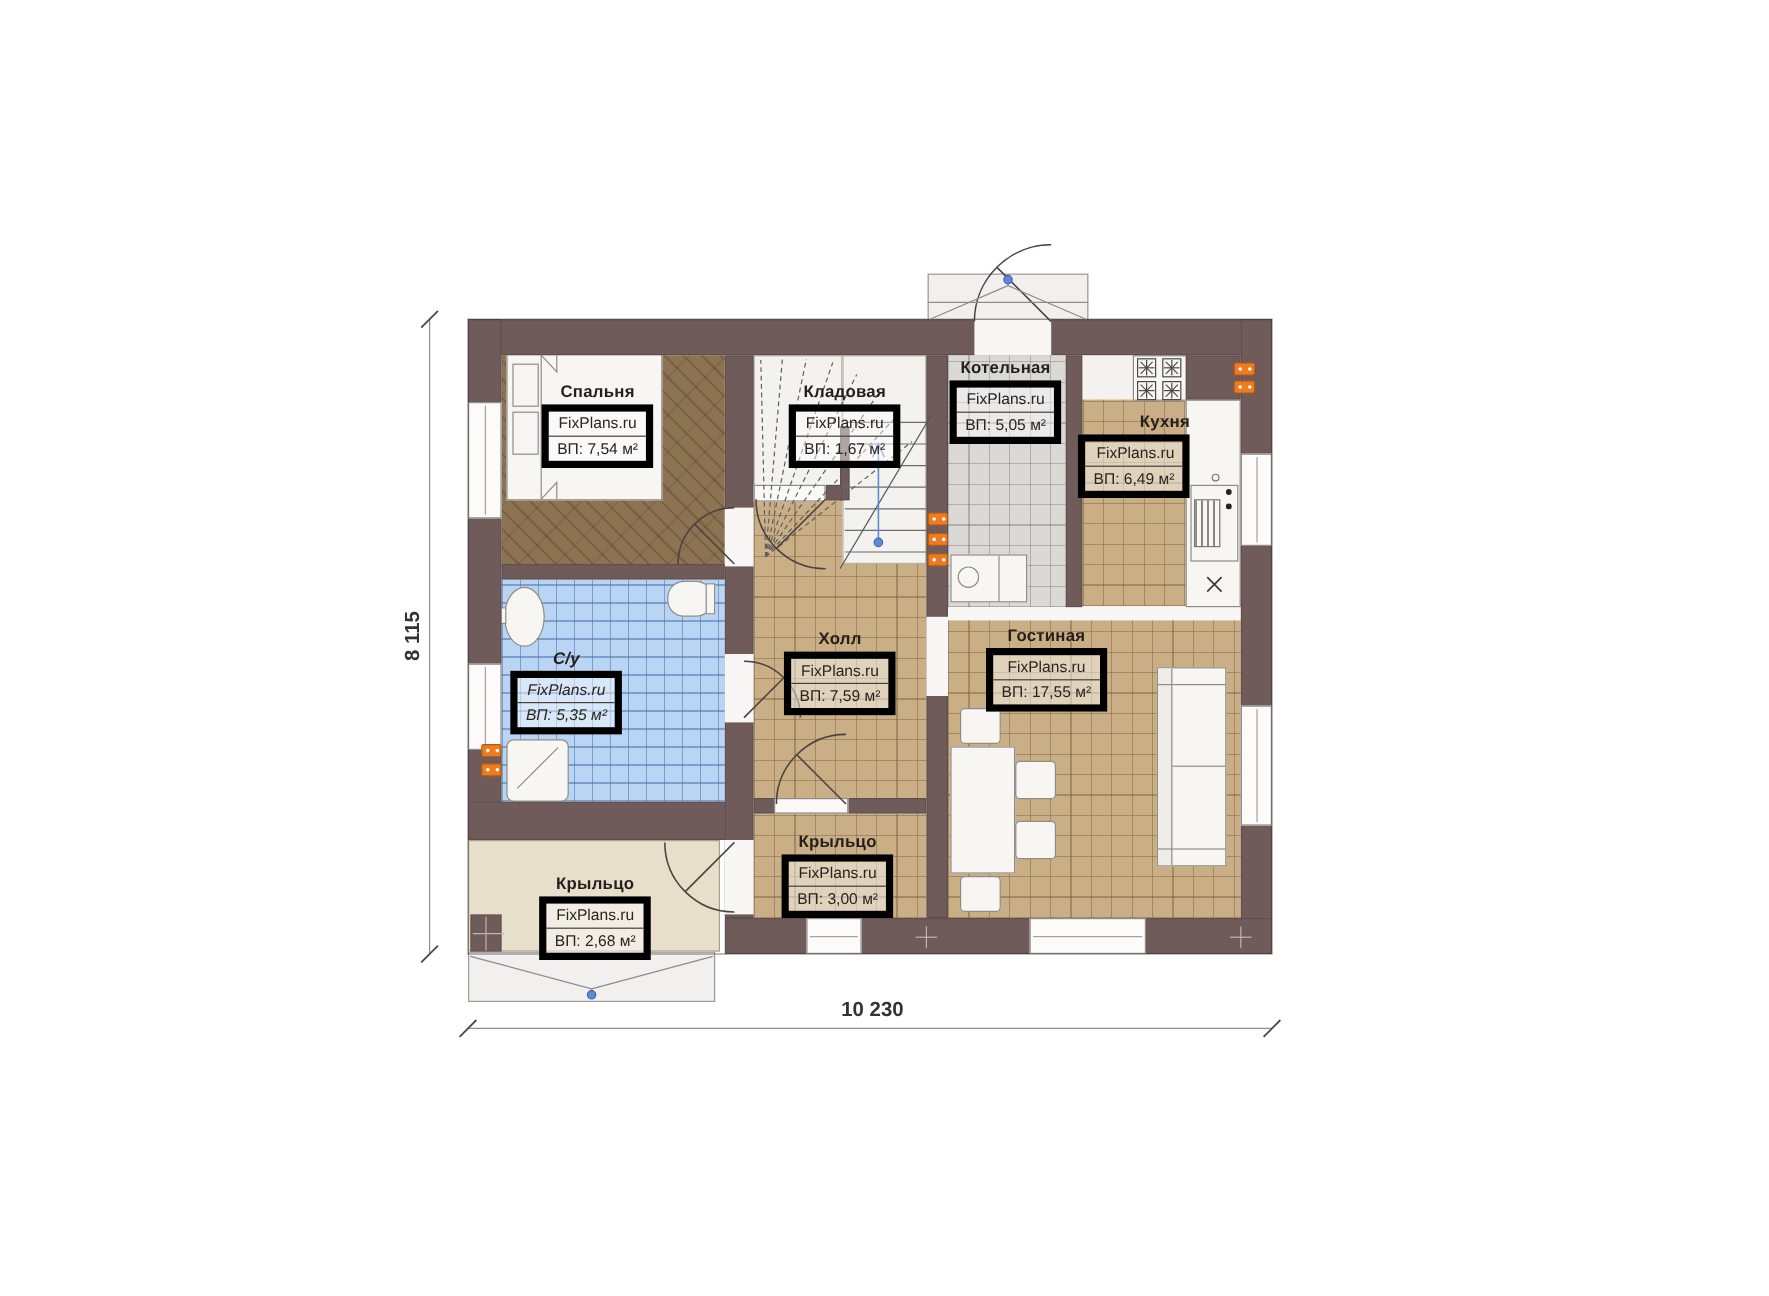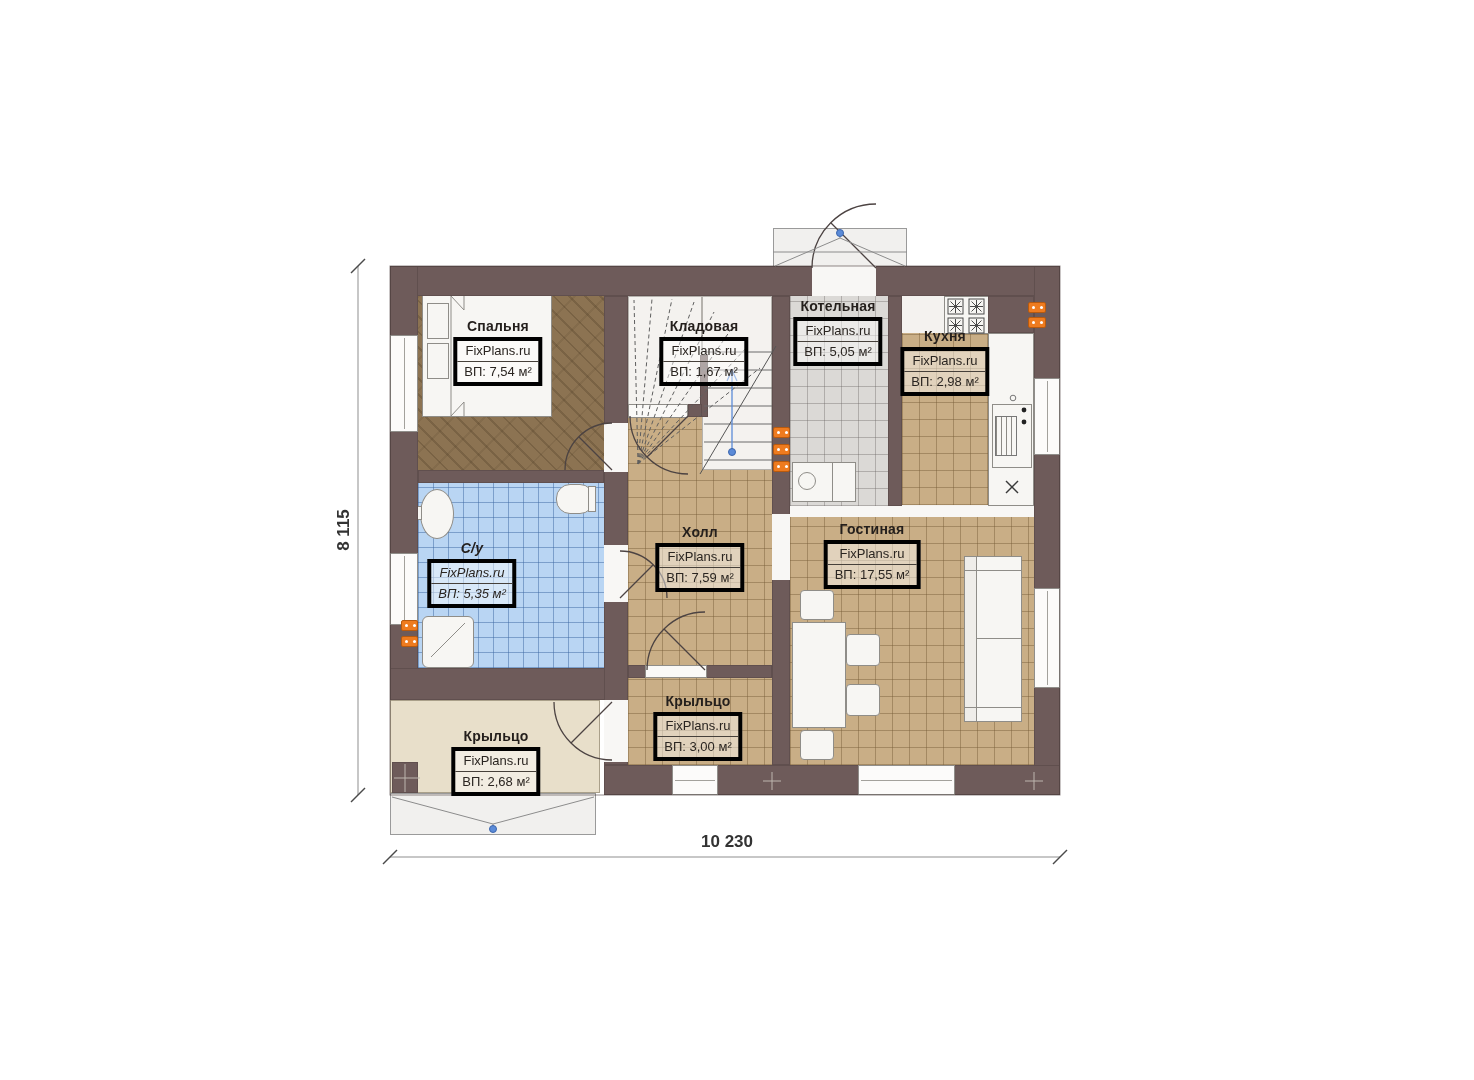--- a/index.html
+++ b/index.html
@@ -31,21 +31,21 @@
   .window.v::before{content:"";position:absolute;left:50%;top:2px;bottom:2px;width:1px;background:#a3a19c;}
   .window.h::before{content:"";position:absolute;top:50%;left:2px;right:2px;height:1px;background:#a3a19c;}
   .threshold{background:#faf9f7;border:1px solid #8f8d88;}
   .rad{background:#ee7b1f;border:1px solid #b85a0e;border-radius:2px;}
   .rad::before{content:"";position:absolute;left:3px;top:50%;margin-top:-1.5px;width:3px;height:3px;border-radius:50%;
                background:#fff;box-shadow:8px 0 0 #fff;}
   .bluedot{width:8px;height:8px;border-radius:50%;background:#5b8bd8;border:1px solid #3c66ad;}
   
   .room-label{position:absolute;transform:translateX(-50%);text-align:center;z-index:30;}
   .room-name{font-size:14px;font-weight:bold;color:#241f1c;margin-bottom:3px;white-space:nowrap;letter-spacing:.2px;}
-  .room-box{display:inline-block;border:4px solid #000000;background:rgba(255,255,255,.45);}
+  .room-box{display:inline-block;border:6px solid #000000;background:rgba(255,255,255,.45);}
   .room-box .row{padding:1px 7px;font-size:13px;color:#2a2521;line-height:18px;white-space:nowrap;}
   .room-box .row + .row{border-top:1px solid #46403a;}
   .dim-text{position:absolute;font-size:17px;font-weight:bold;color:#333;z-index:30;text-align:center;}
   svg.overlay{position:absolute;left:0;top:0;z-index:20;pointer-events:none;}
   .z10{z-index:10;} .z12{z-index:12;} .z14{z-index:14;} .z16{z-index:16;} .z25{z-index:25;}
 </style>
 </head>
 <body>
 
 <div class="stage">
@@ -277,25 +277,25 @@
   </div>
 
   <div class="room-label" style="left:838px;top:298px;">
     <div class="room-name">Котельная</div>
     <div class="room-box">
       <div class="row">FixPlans.ru</div>
       <div class="row">ВП: 5,05 м²</div>
     </div>
   </div>
 
-  <div class="room-label" style="left:945px;top:328px;">
+  <div class="room-label" style="left:945px;top:343px;text-align:right;">
     <div class="room-name">Кухня</div>
     <div class="room-box">
       <div class="row">FixPlans.ru</div>
-      <div class="row">ВП: 2,98 м²</div>
+      <div class="row">ВП: 6,49 м²</div>
     </div>
   </div>
 
   <div class="room-label" style="left:472px;top:540px;font-style:italic;">
     <div class="room-name">С/у</div>
     <div class="room-box">
       <div class="row">FixPlans.ru</div>
       <div class="row">ВП: 5,35 м²</div>
     </div>
   </div>

